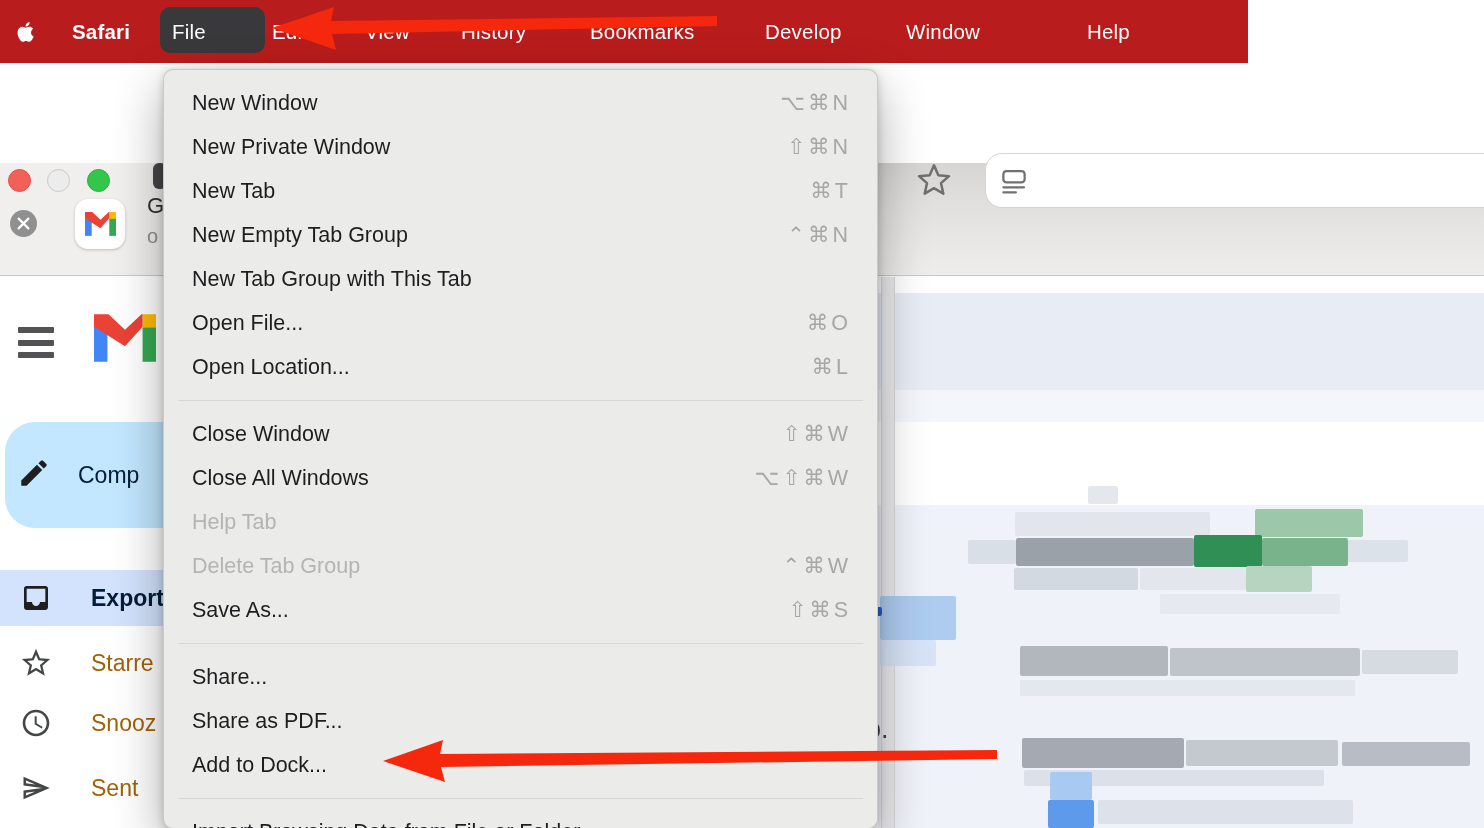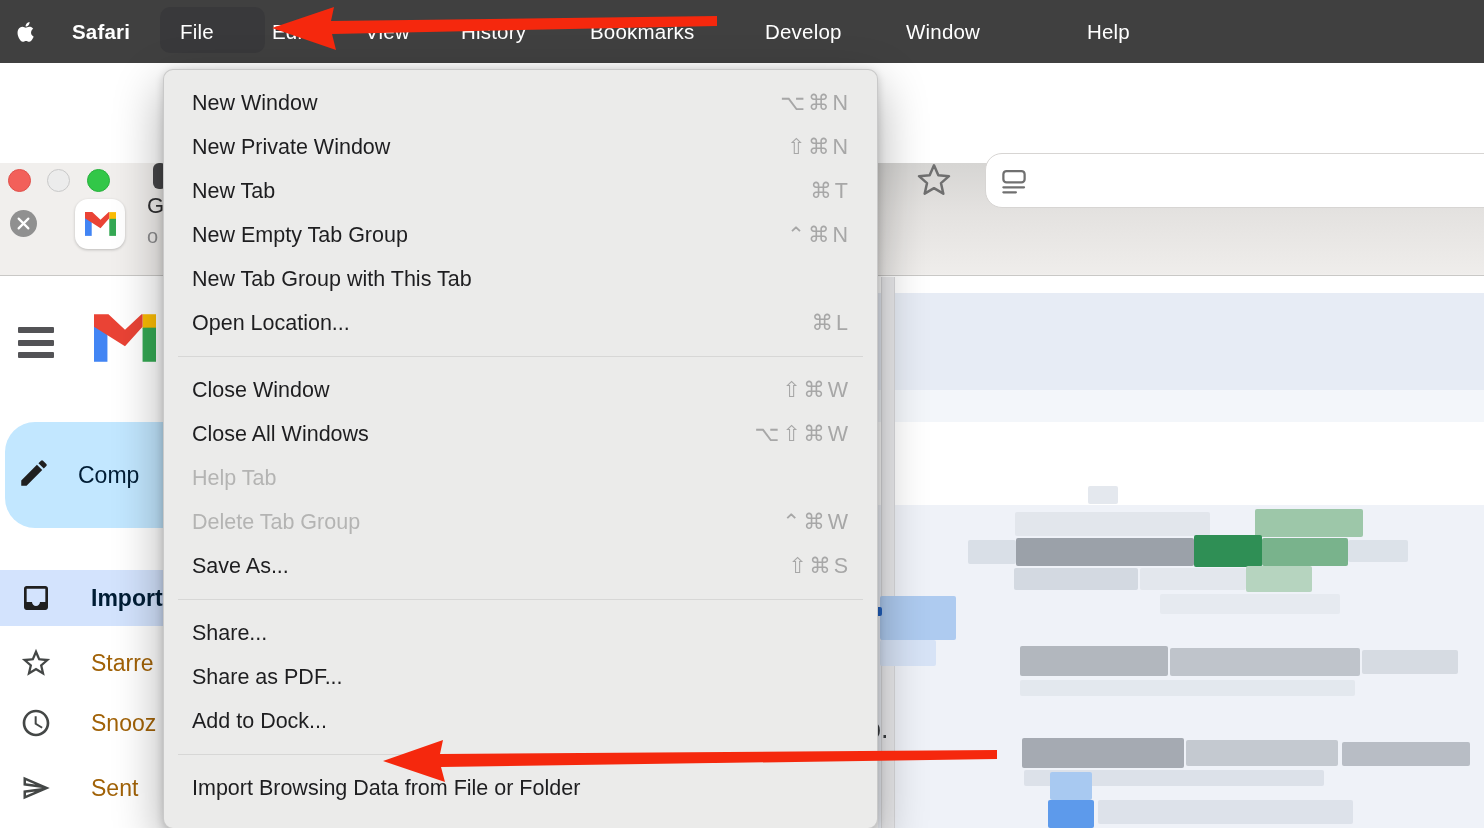--- a/index.html
+++ b/index.html
@@ -1,20 +1,20 @@
 <!DOCTYPE html>
 <html><head>
 <meta charset="utf-8">
 <style>
   html,body{margin:0;padding:0;background:#fff;}
   .stage{position:relative;width:1484px;height:828px;overflow:hidden;
     font-family:"Liberation Sans","DejaVu Sans",sans-serif;background:#fff;}
 
   
-  .menubar{position:absolute;left:0;top:0;width:1484px;height:63px;background:#404040;z-index:50;}
+  .menubar{position:absolute;left:0;top:0;width:1248px;height:63px;background:#b91c1c;z-index:50;}
   .mb-item{position:absolute;top:0;height:63px;display:flex;align-items:center;
     color:#fff;font-size:20.5px;font-weight:500;letter-spacing:.2px;cursor:default;}
   .mb-item.bold{font-weight:700;}
   .mb-hl{position:absolute;left:160px;top:7px;width:105px;height:46px;background:#39393b;border-radius:10px;}
   .apple{position:absolute;left:14px;top:19px;width:24px;height:26px;}
 
   
   .toolbar{position:absolute;left:0;top:63px;width:1484px;height:100px;background:#fff;z-index:10;}
   .tl{position:absolute;top:106px;width:23px;height:23px;border-radius:50%;box-sizing:border-box;}
   .tl.red{left:8px;background:#f2605a;border:1px solid #e0514b;}
@@ -101,21 +101,21 @@
       <span class="lbl">Comp</span>
     </div>
 
     <div id="gmailNav">
         <div class="nav-row selected" style="top: 294px; background: rgb(211, 227, 253);">
           <span class="ic">
             <svg width="32" height="32" viewBox="0 0 24 24" fill="#1f1f1f">
               <path d="M19 3H4.99C3.88 3 3 3.88 3 5v14c0 1.1.88 2 1.99 2H19c1.1 0 2-.9 2-2V5c0-1.12-.9-2-2-2zm0 12h-4c0 1.66-1.35 3-3 3s-3-1.34-3-3H5V5h14v10z"></path>
             </svg>
           </span>
-          <span class="lbl">Import</span>
+          <span class="lbl">Export</span>
         </div>
         <div class="nav-row" style="top: 359px;">
           <span class="ic">
             <svg width="34" height="34" viewBox="0 0 24 24" fill="#444746">
               <path d="M22 9.24l-7.19-.62L12 2 9.19 8.63 2 9.24l5.46 4.73L5.82 21 12 17.27 18.18 21l-1.63-7.03L22 9.24zM12 15.4l-3.76 2.27 1-4.28-3.32-2.88 4.38-.38L12 6.1l1.71 4.04 4.38.38-3.32 2.88 1 4.28L12 15.4z"></path>
             </svg>
           </span>
           <span class="lbl">Starre</span>
         </div>
         <div class="nav-row" style="top: 419px;">
@@ -213,21 +213,21 @@
 
   <div class="menubar">
     <div class="mb-hl"></div>
     <span class="apple">
       <svg width="24" height="26" viewBox="0 0 24 24" fill="#fff">
           <path d="M17.05 12.54c-.03-2.52 2.06-3.73 2.15-3.79-1.17-1.71-2.99-1.95-3.64-1.97-1.55-.16-3.02.91-3.8.91-.78 0-1.99-.89-3.27-.86-1.68.02-3.23.98-4.1 2.48-1.75 3.03-.45 7.52 1.26 9.98.83 1.2 1.82 2.55 3.12 2.5 1.25-.05 1.73-.81 3.24-.81 1.51 0 1.94.81 3.27.79 1.35-.02 2.2-1.22 3.02-2.43.95-1.39 1.34-2.74 1.36-2.81-.03-.01-2.61-1-2.64-3.99zM14.53 5.15c.69-.83 1.15-1.99 1.02-3.15-.99.04-2.19.66-2.9 1.49-.64.74-1.2 1.92-1.05 3.05 1.1.09 2.24-.56 2.93-1.39z"></path>
         </svg>
     </span>
     <div id="menubarItems">
         <div class="mb-item bold" style="left: 72px;">Safari</div>
-        <div class="mb-item" style="left: 180px;">File</div>
+        <div class="mb-item" style="left: 172px;">File</div>
         <div class="mb-item" style="left: 272px;">Edit</div>
         <div class="mb-item" style="left: 365px;">View</div>
         <div class="mb-item" style="left: 461px;">History</div>
         <div class="mb-item" style="left: 590px;">Bookmarks</div>
         <div class="mb-item" style="left: 765px;">Develop</div>
         <div class="mb-item" style="left: 906px;">Window</div>
         <div class="mb-item" style="left: 1043px; margin-left: 44px;">Help</div>
       </div>
   </div>
 
@@ -245,20 +245,24 @@
         <span class="sc">⌘T</span>
       </div>
       <div class="menu-row">
         <span>New Empty Tab Group</span>
         <span class="sc">⌃⌘N</span>
       </div>
       <div class="menu-row">
         <span>New Tab Group with This Tab</span>
       </div>
       <div class="menu-row">
+        <span>Open File...</span>
+        <span class="sc">⌘O</span>
+      </div>
+      <div class="menu-row">
         <span>Open Location...</span>
         <span class="sc">⌘L</span>
       </div>
       <div class="menu-sep"></div>
       <div class="menu-row">
         <span>Close Window</span>
         <span class="sc">⇧⌘W</span>
       </div>
       <div class="menu-row">
         <span>Close All Windows</span>

